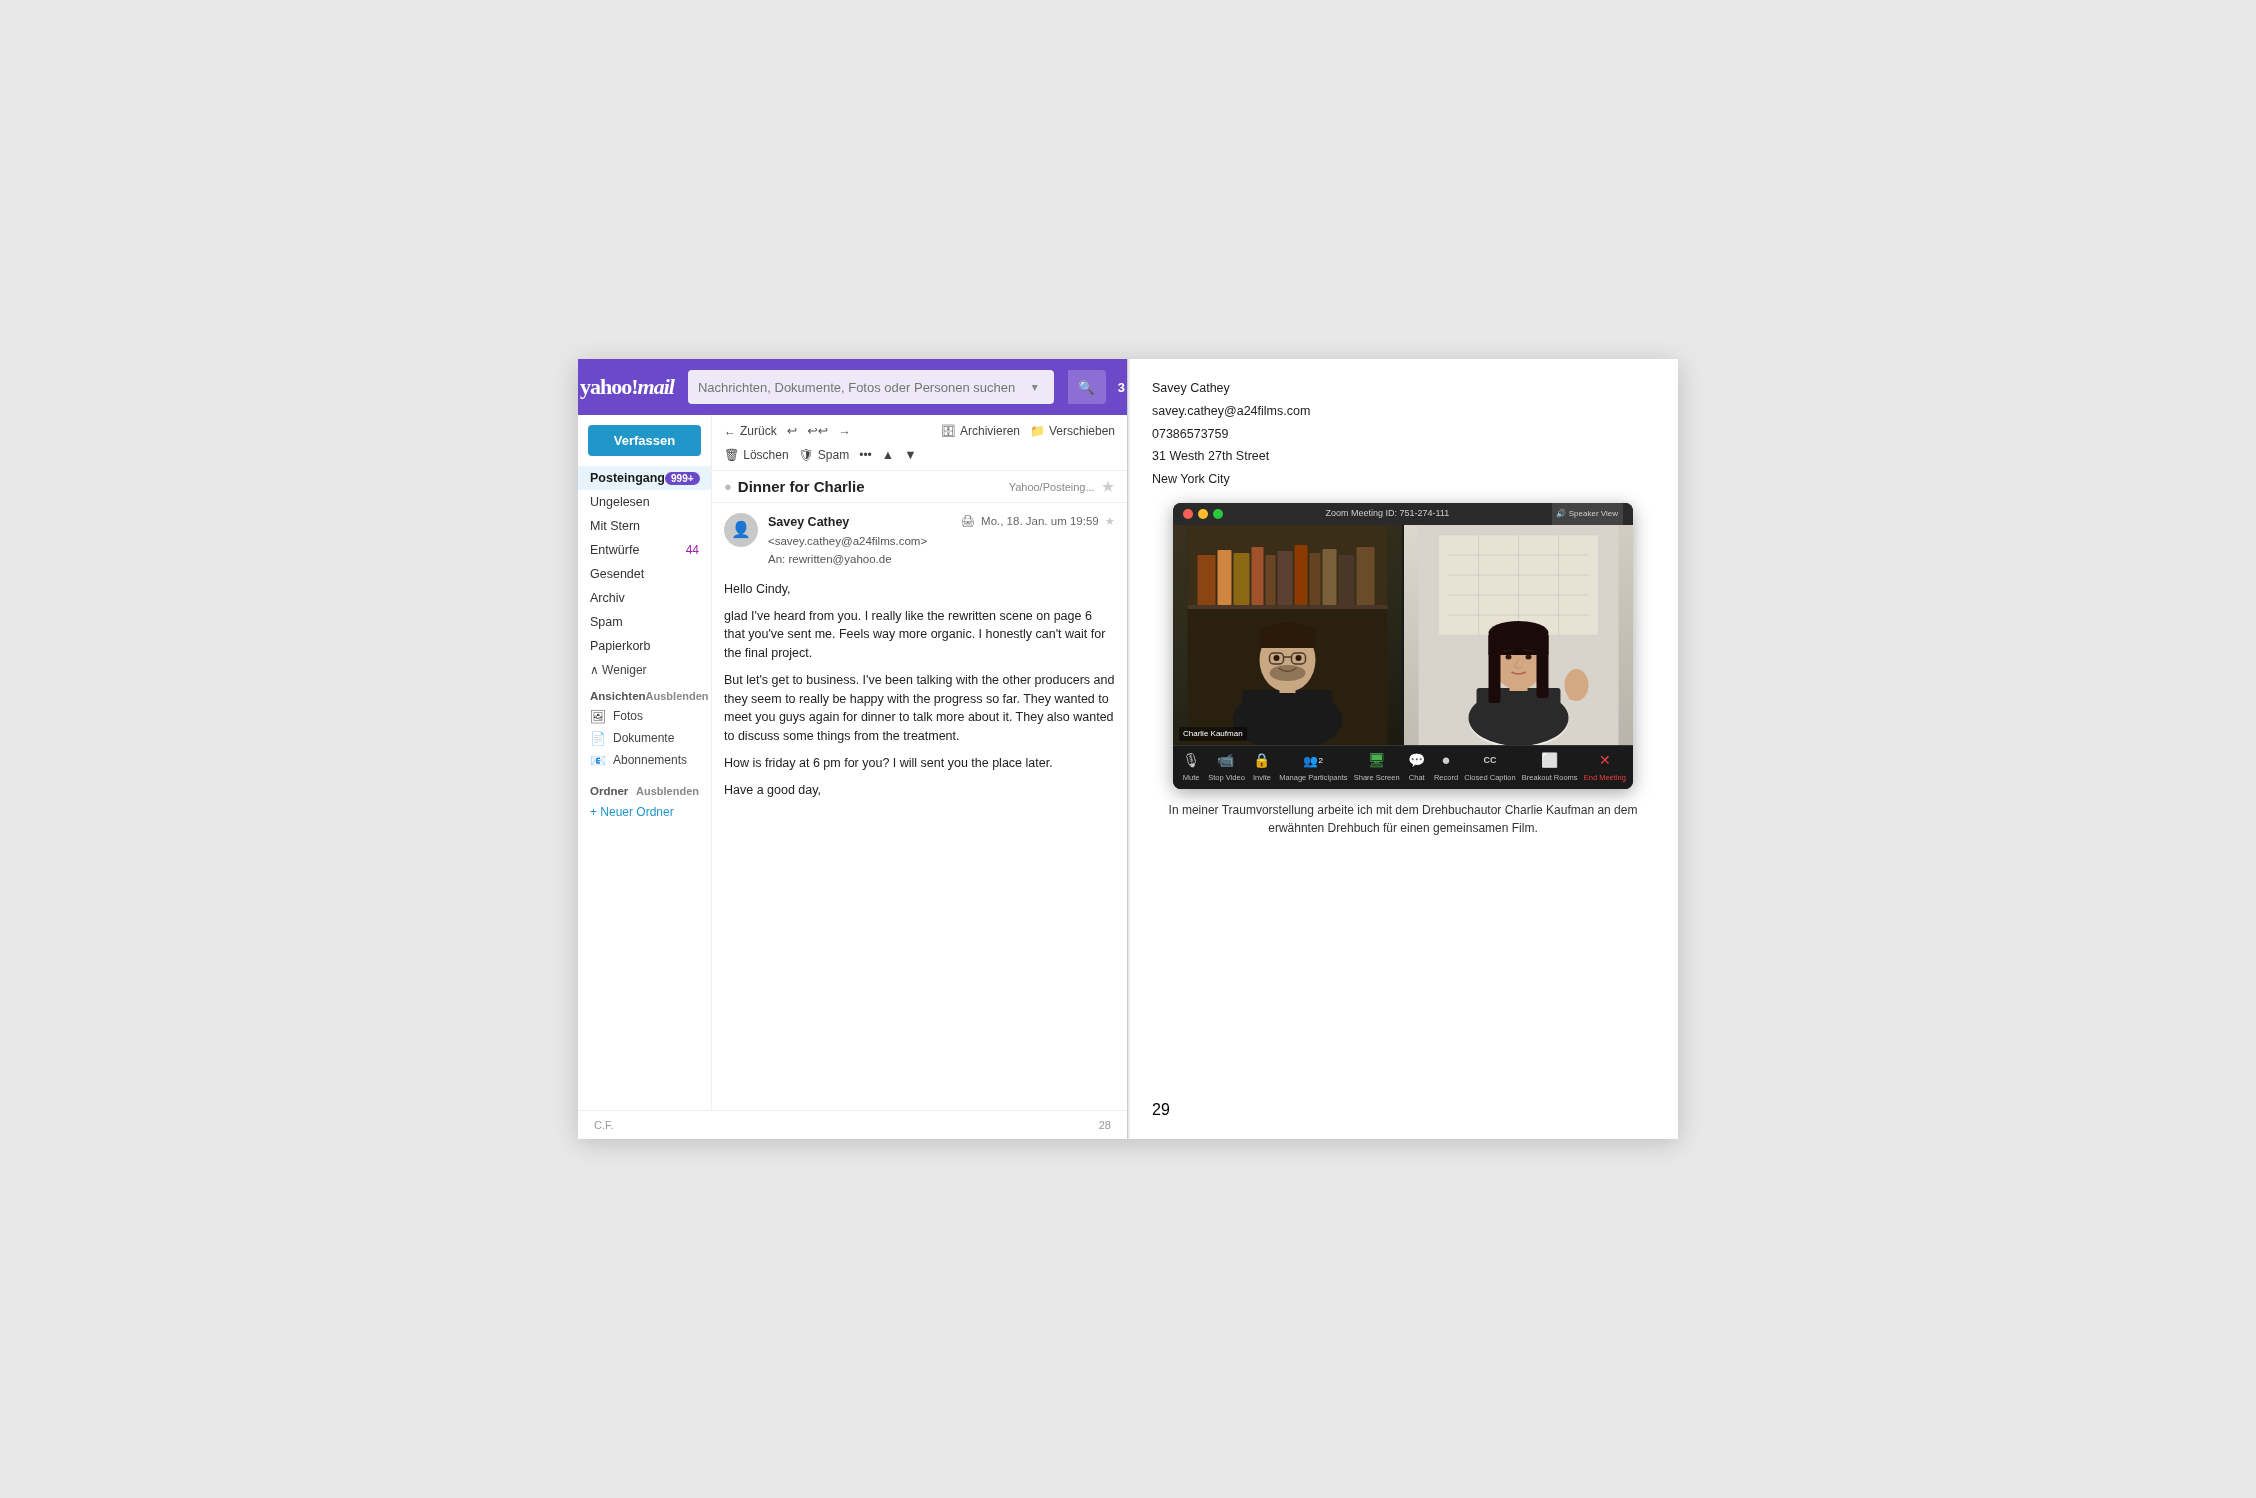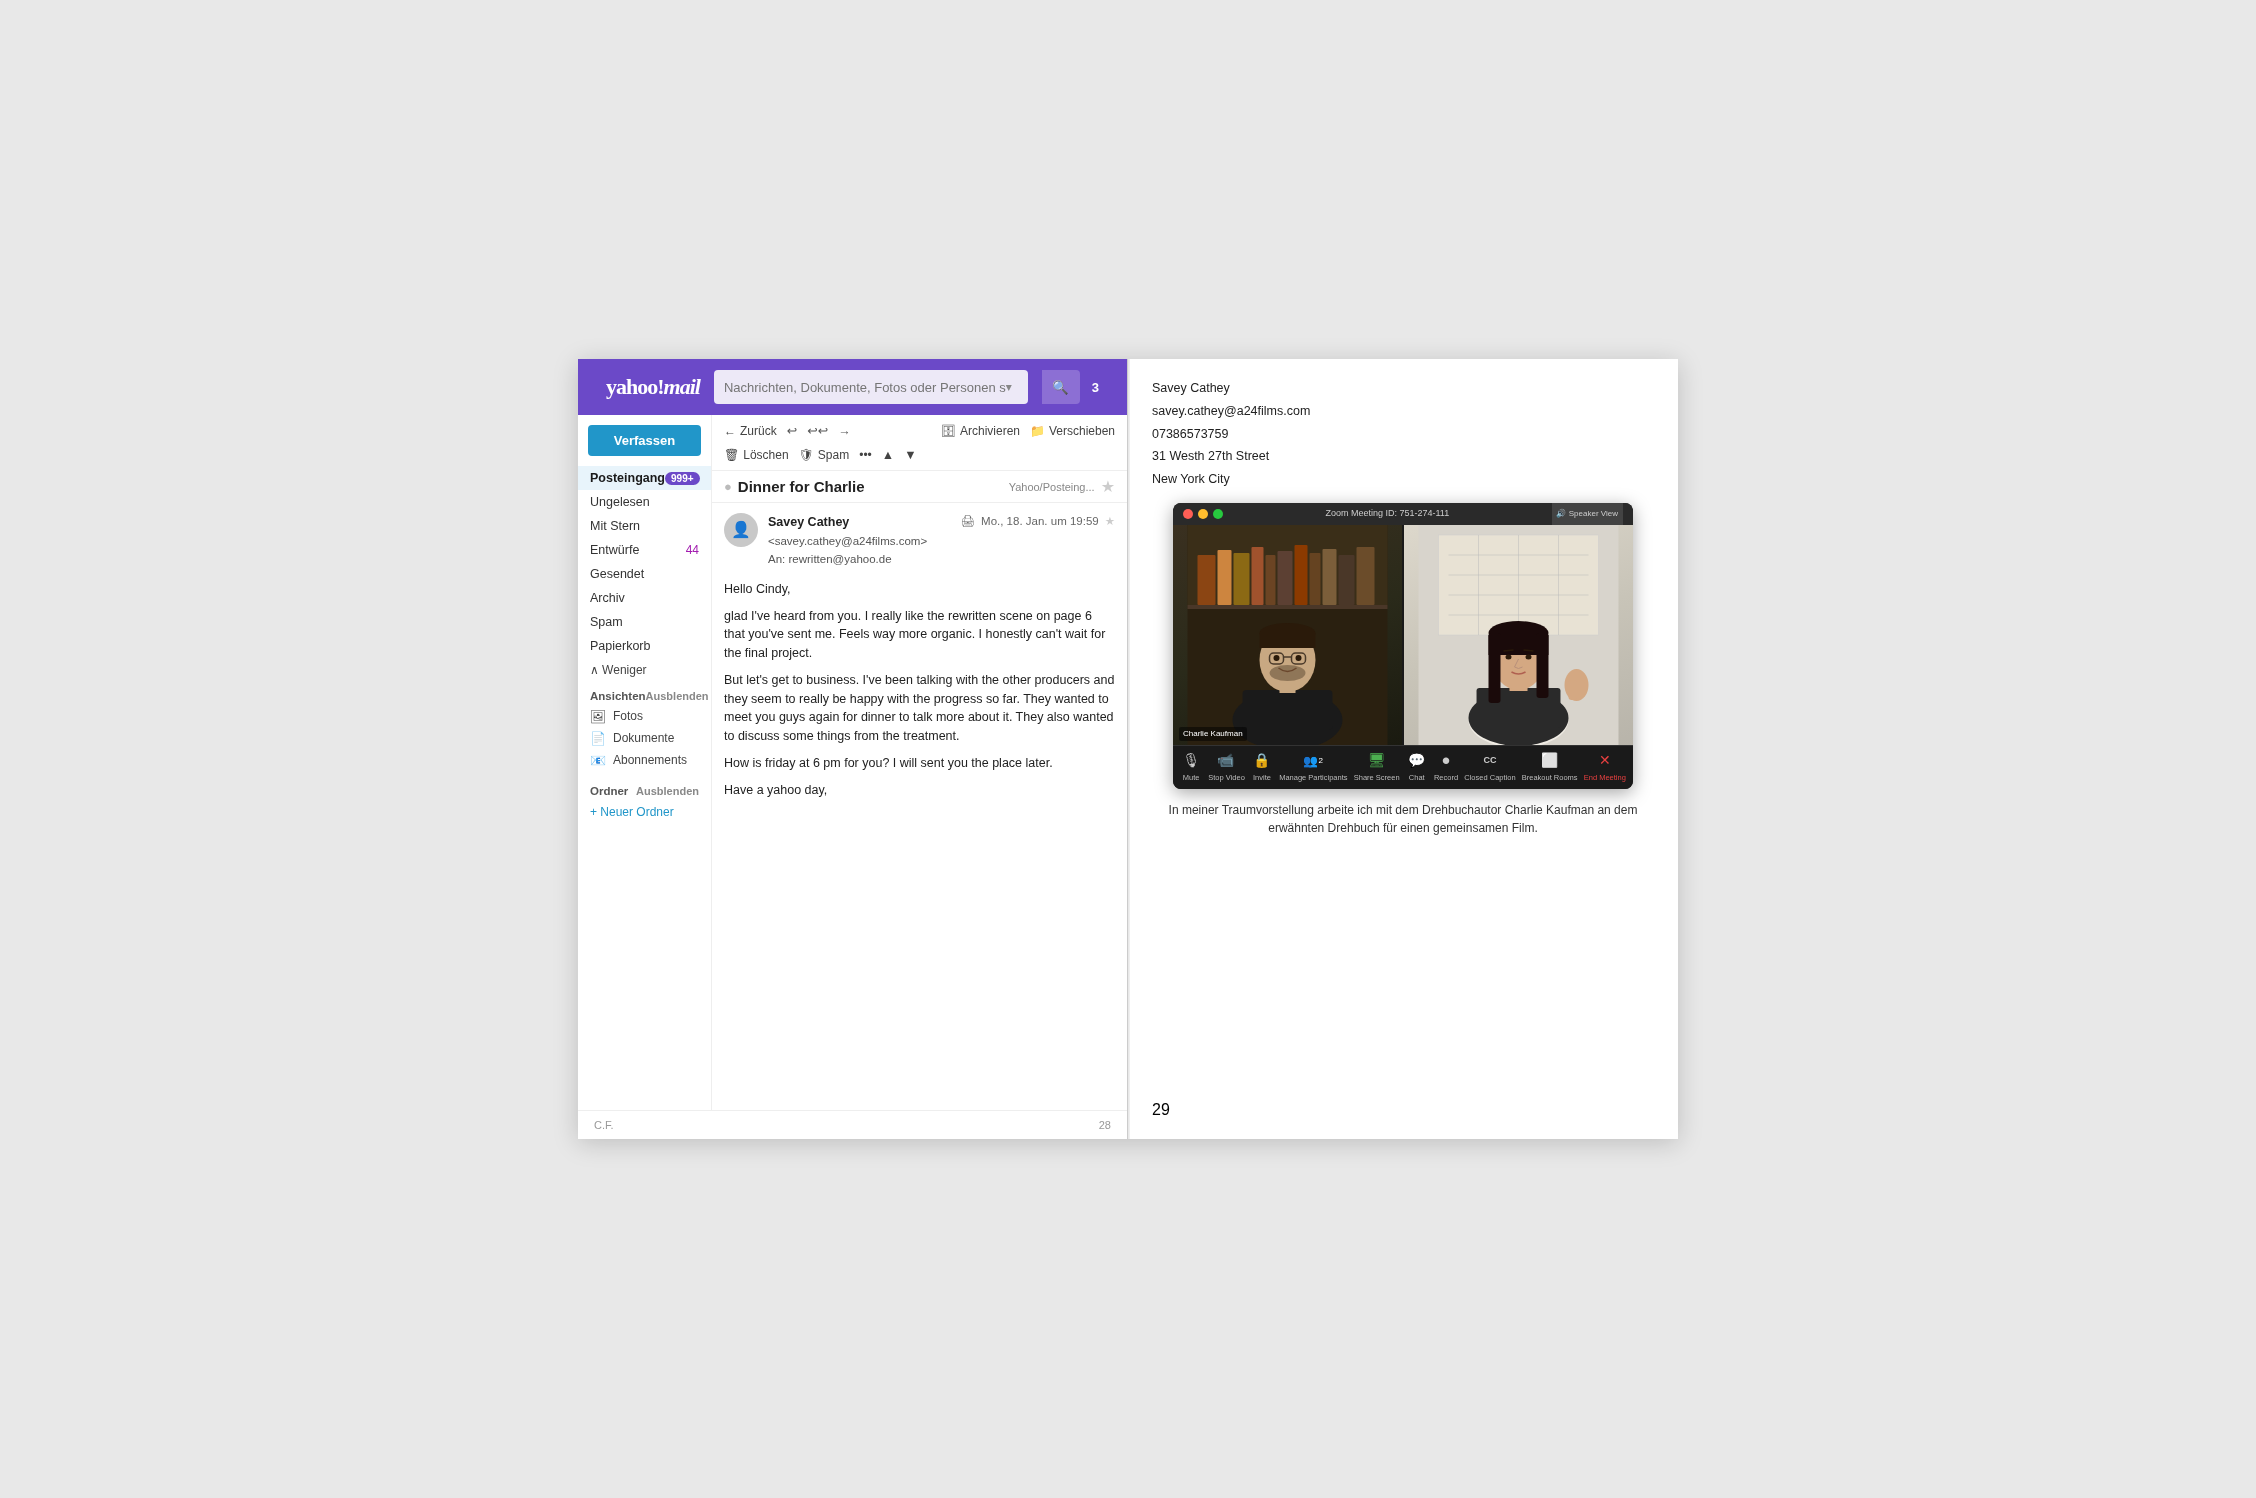--- a/index.html
+++ b/index.html
@@ -28,21 +28,21 @@
       flex-direction: column;
       border-right: 1px solid #ccc;
       background: #fff;
     }
 
     
     .yahoo-header {
       background: #6b49c8;
       display: flex;
       align-items: center;
-      padding: 10px 28px;
+      padding: 10px 2px;
       gap: 14px;
       min-height: 56px;
     }
 
     .yahoo-logo {
       color: white;
       font-size: 22px;
       font-weight: bold;
       font-family: Georgia, serif;
       white-space: nowrap;
@@ -638,21 +638,21 @@
               <span>Mo., 18. Jan. um 19:59</span>
               <span style="cursor:pointer;color:#ccc">★</span>
             </div>
           </div>
 
           <div class="mail-text">
             <p>Hello Cindy,</p>
             <p>glad I've heard from you. I really like the rewritten scene on page 6 that you've sent me. Feels way more organic. I honestly can't wait for the final project.</p>
             <p>But let's get to business. I've been talking with the other producers and they seem to really be happy with the progress so far. They wanted to meet you guys again for dinner to talk more about it. They also wanted to discuss some things from the treatment.</p>
             <p>How is friday at 6 pm for you? I will sent you the place later.</p>
-            <p>Have a yahoo day,</p>
+            <p>Have a good day,</p>
           </div>
         </div>
       </div>
     </div>
 
     <div class="page-footer">
       <span>C.F.</span>
       <span>28</span>
     </div>
   </div>

